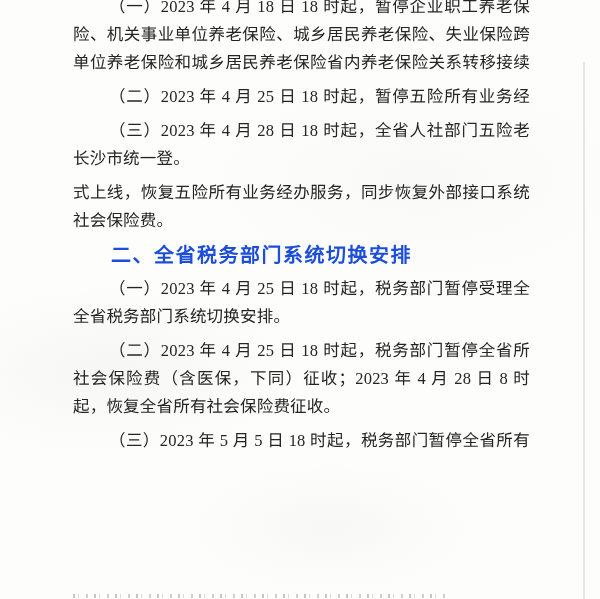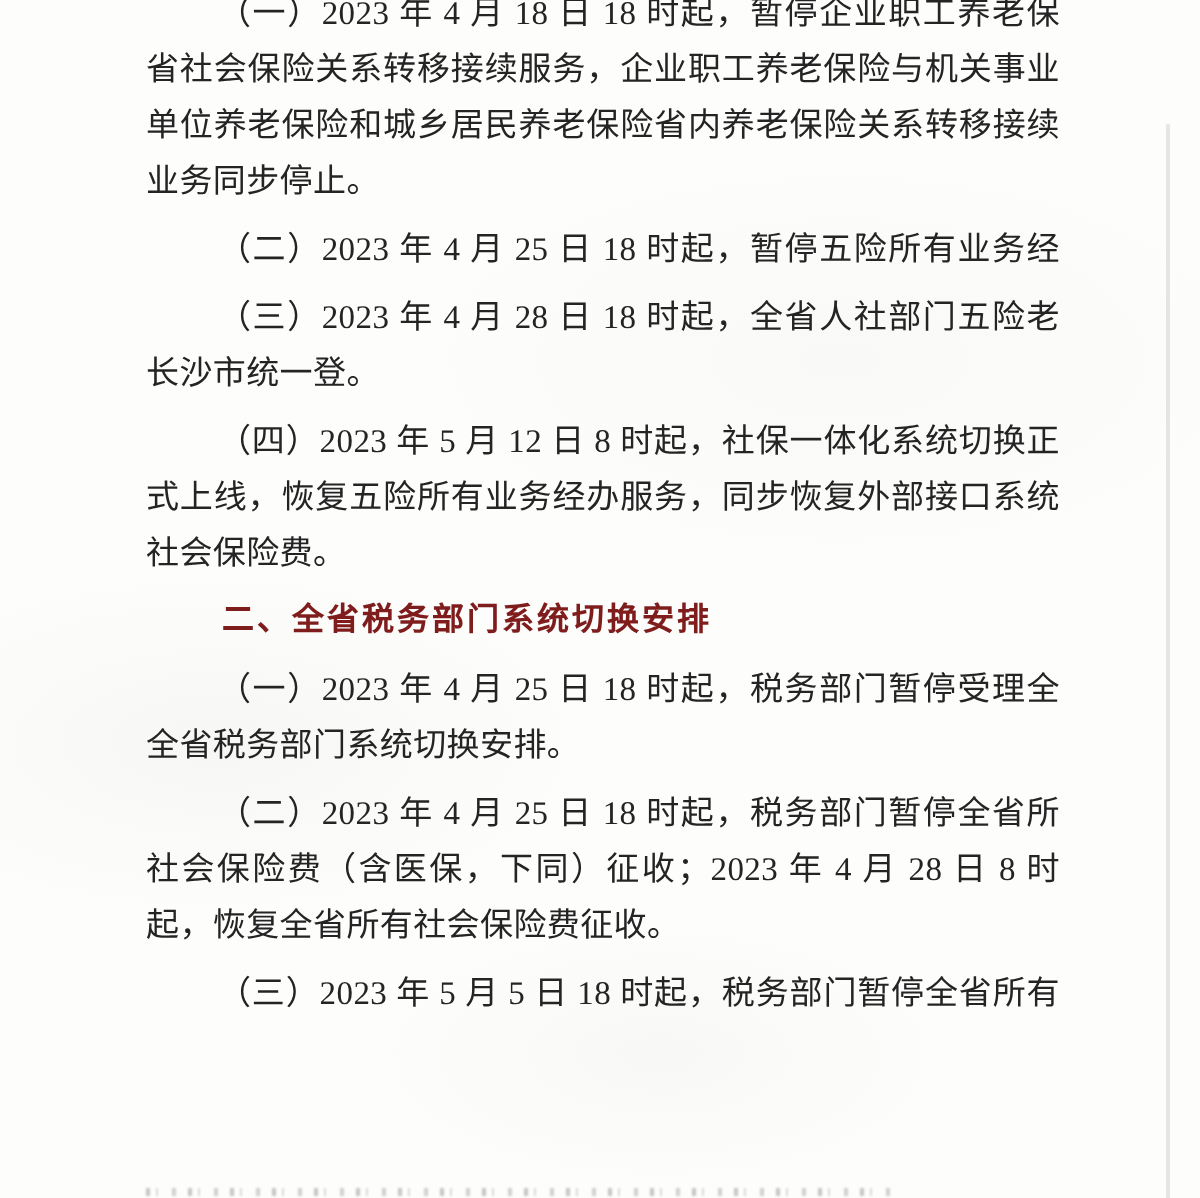--- a/index.html
+++ b/index.html
@@ -45,24 +45,24 @@
   }
   .line.fill {
     text-align: justify;
     text-align-last: justify;
     -moz-text-align-last: justify;
   }
   .line.indent { text-indent: 36px; }
   .heading .line {
     font-family: Liberation Serif, serif;
     font-weight: 700;
-    font-size: 16px;
+    font-size: 20px;
     letter-spacing: 1.5px;
     text-indent: 38px;
-    color: #7f1d1d;
+    color: #1d4ed8;
   }
   
   .artifact-vline {
     position: absolute;
     left: 583px;
     top: 62px;
     width: 2px;
     height: 537px;
     background: rgba(110, 110, 108, 0.16);
   }
@@ -86,33 +86,31 @@
     );
   }
 </style>
 </head>
 <body>
 
 <div class="page">
   <div class="text-column" id="text-column">
       <div class="block paragraph">
         <div class="line indent fill">（一）2023 年 4 月 18 日 18 时起，暂停企业职工养老保</div>
-        <div class="line fill">省社会保险关系转移接续服务，企业职工养老保险与机关事业</div>
+        <div class="line fill">险、机关事业单位养老保险、城乡居民养老保险、失业保险跨</div>
         <div class="line fill">单位养老保险和城乡居民养老保险省内养老保险关系转移接续</div>
-        <div class="line">业务同步停止。</div>
       </div>
       <div class="block paragraph">
         <div class="line indent fill">（二）2023 年 4 月 25 日 18 时起，暂停五险所有业务经办</div>
       </div>
       <div class="block paragraph">
         <div class="line indent fill">（三）2023 年 4 月 28 日 18 时起，全省人社部门五险老系</div>
         <div class="line">长沙市统一登。</div>
       </div>
       <div class="block paragraph">
-        <div class="line indent fill">（四）2023 年 5 月 12 日 8 时起，社保一体化系统切换正</div>
         <div class="line fill">式上线，恢复五险所有业务经办服务，同步恢复外部接口系统</div>
         <div class="line">社会保险费。</div>
       </div>
       <div class="block heading">
         <div class="line indent">二、全省税务部门系统切换安排</div>
       </div>
       <div class="block paragraph">
         <div class="line indent fill">（一）2023 年 4 月 25 日 18 时起，税务部门暂停受理全省</div>
         <div class="line">全省税务部门系统切换安排。</div>
       </div>

